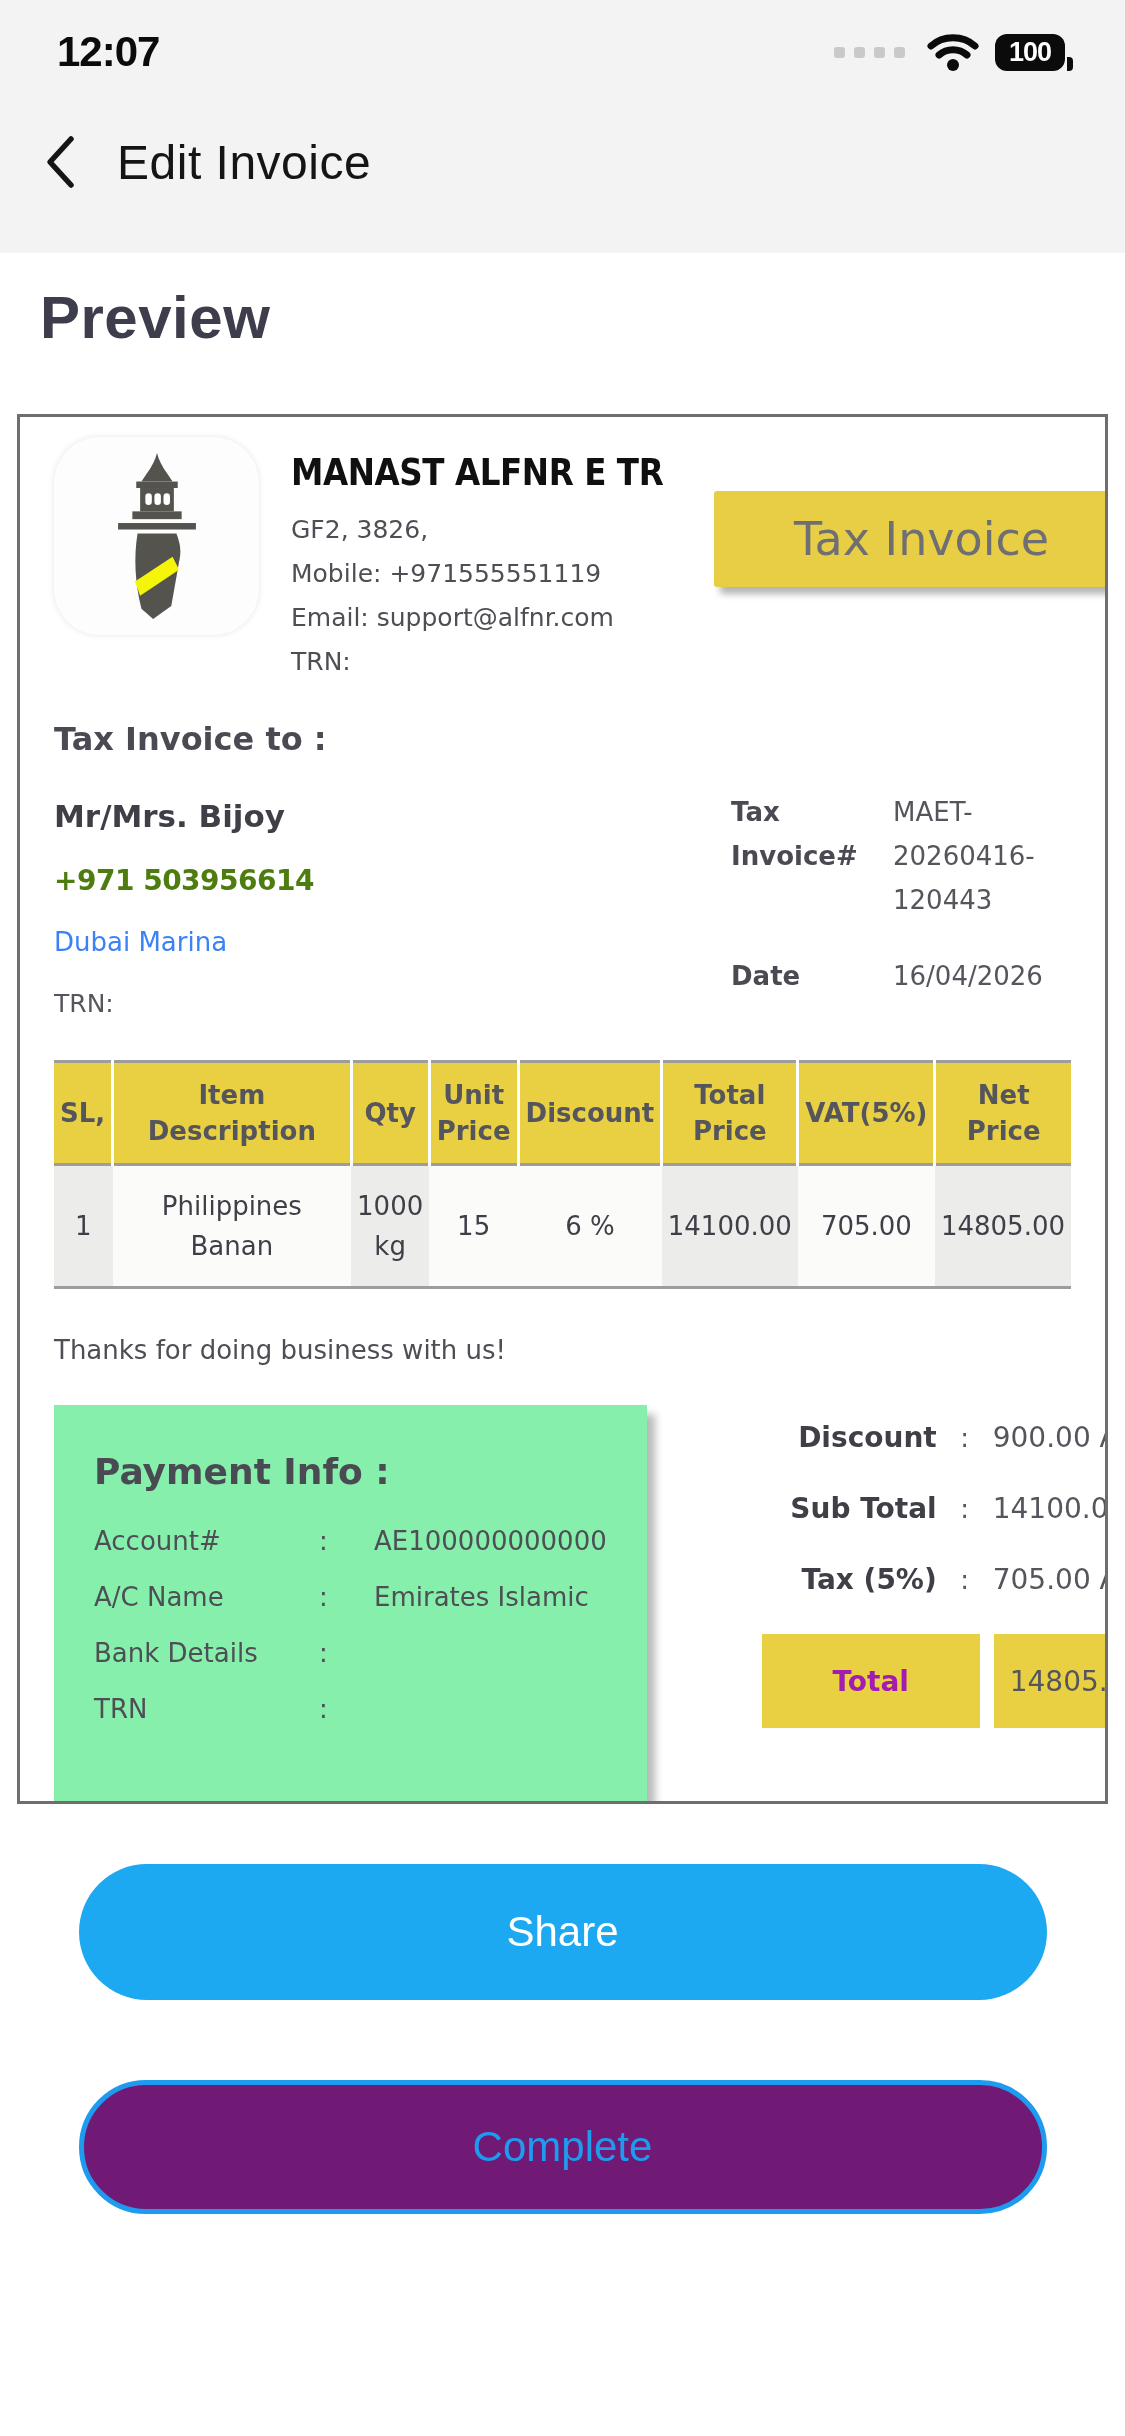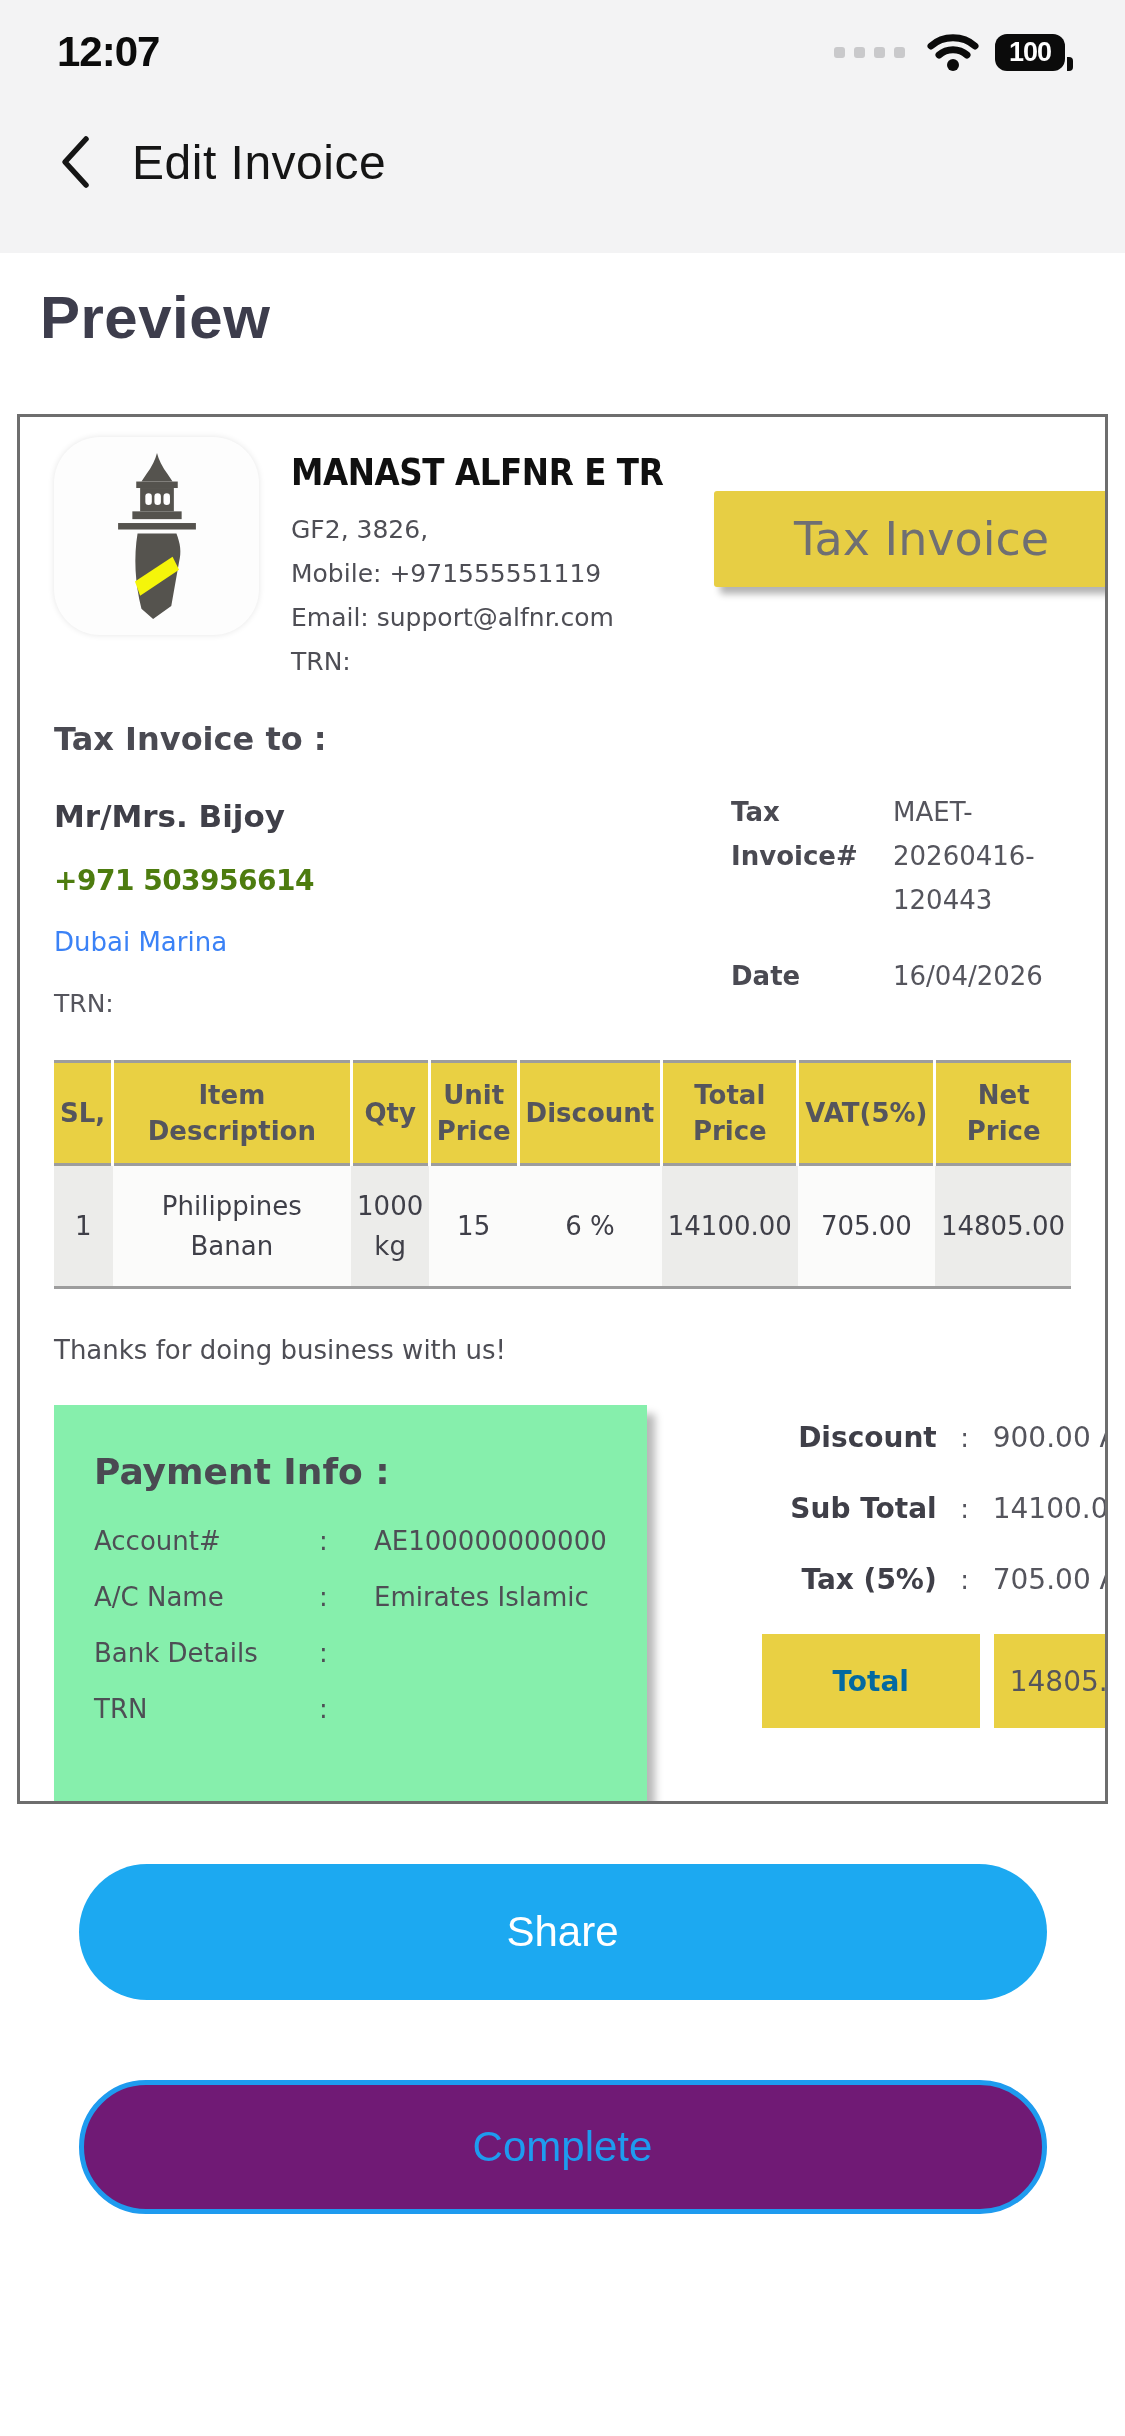--- a/index.html
+++ b/index.html
@@ -13,21 +13,21 @@
   .time { font-size:42px; font-weight:bold; color:#0b0b0b; letter-spacing:-1px; }
   .status-right { display:flex; align-items:center; gap:16px; }
   .sig-dots { display:flex; gap:9px; margin-right:6px; }
   .sig-dots span { width:11px; height:11px; border-radius:3px; background:#c9c9cb; }
   .battery { position:relative; display:flex; align-items:flex-end; }
   .batt-body { background:#0b0b0b; border-radius:12px; width:70px; height:37px;
     color:#ffffff; font-weight:bold; font-size:27px; display:flex;
     align-items:center; justify-content:center; letter-spacing:-1px; }
   .batt-nub { width:6px; height:14px; background:#0b0b0b;
     border-radius:0 4px 4px 0; margin-left:2px; }
-  .navbar { display:flex; align-items:center; padding:0 60px; margin-top:40px; height:80px; }
+  .navbar { display:flex; align-items:center; padding:0 45px; margin-top:40px; height:80px; }
   .back-btn { width:44px; height:60px; display:flex; align-items:center; }
   .nav-title { font-size:48px; color:#151515; margin-left:28px; letter-spacing:0.5px; }
 
   
   .page-title { font-size:60px; font-weight:bold; color:#3d3d4c;
     margin:30px 0 0 40px; letter-spacing:0.5px; }
 
   
   .card { margin:62px 17px 0 17px; height:1390px; border:3px solid #6e6e6e;
     background:#ffffff; padding:20px 34px; overflow:hidden;
@@ -82,21 +82,21 @@
   .pay-label, .pay-colon, .pay-value { font-size:26px; color:#4e4e55; }
 
   .totals { flex:1; padding:16px 0 0 115px; }
   .tot-row { display:flex; align-items:center; margin-bottom:38px; }
   .tot-label { width:175px; text-align:right; font-size:28px; font-weight:bold; color:#3f3f48; }
   .tot-colon { width:56px; text-align:center; font-size:26px; color:#55555d; }
   .tot-value { font-size:28px; color:#55555d; }
   .tot-band { display:flex; margin-top:0; height:94px; }
   .tot-band .cell { background:#e9d043; display:flex; align-items:center; }
   .tot-band .lab { width:218px; justify-content:center; font-size:28px;
-    font-weight:bold; color:#0369a1; }
+    font-weight:bold; color:#a21caf; }
   .tot-band .gap { width:14px; background:#ffffff; }
   .tot-band .val { width:232px; padding-left:16px; font-size:28px; color:#55555d; }
 
   
   .btn { display:flex; align-items:center; justify-content:center;
     width:968px; margin:0 auto; border-radius:68px; font-size:42px;
     font-family:"Liberation Sans", sans-serif; }
   .btn-share { margin-top:60px; height:136px; background:#1ca9f1; color:#ffffff; }
   .btn-complete { margin-top:80px; height:134px; background:#701a75;
     border:5px solid #1e9bef; color:#1e9bef; }

